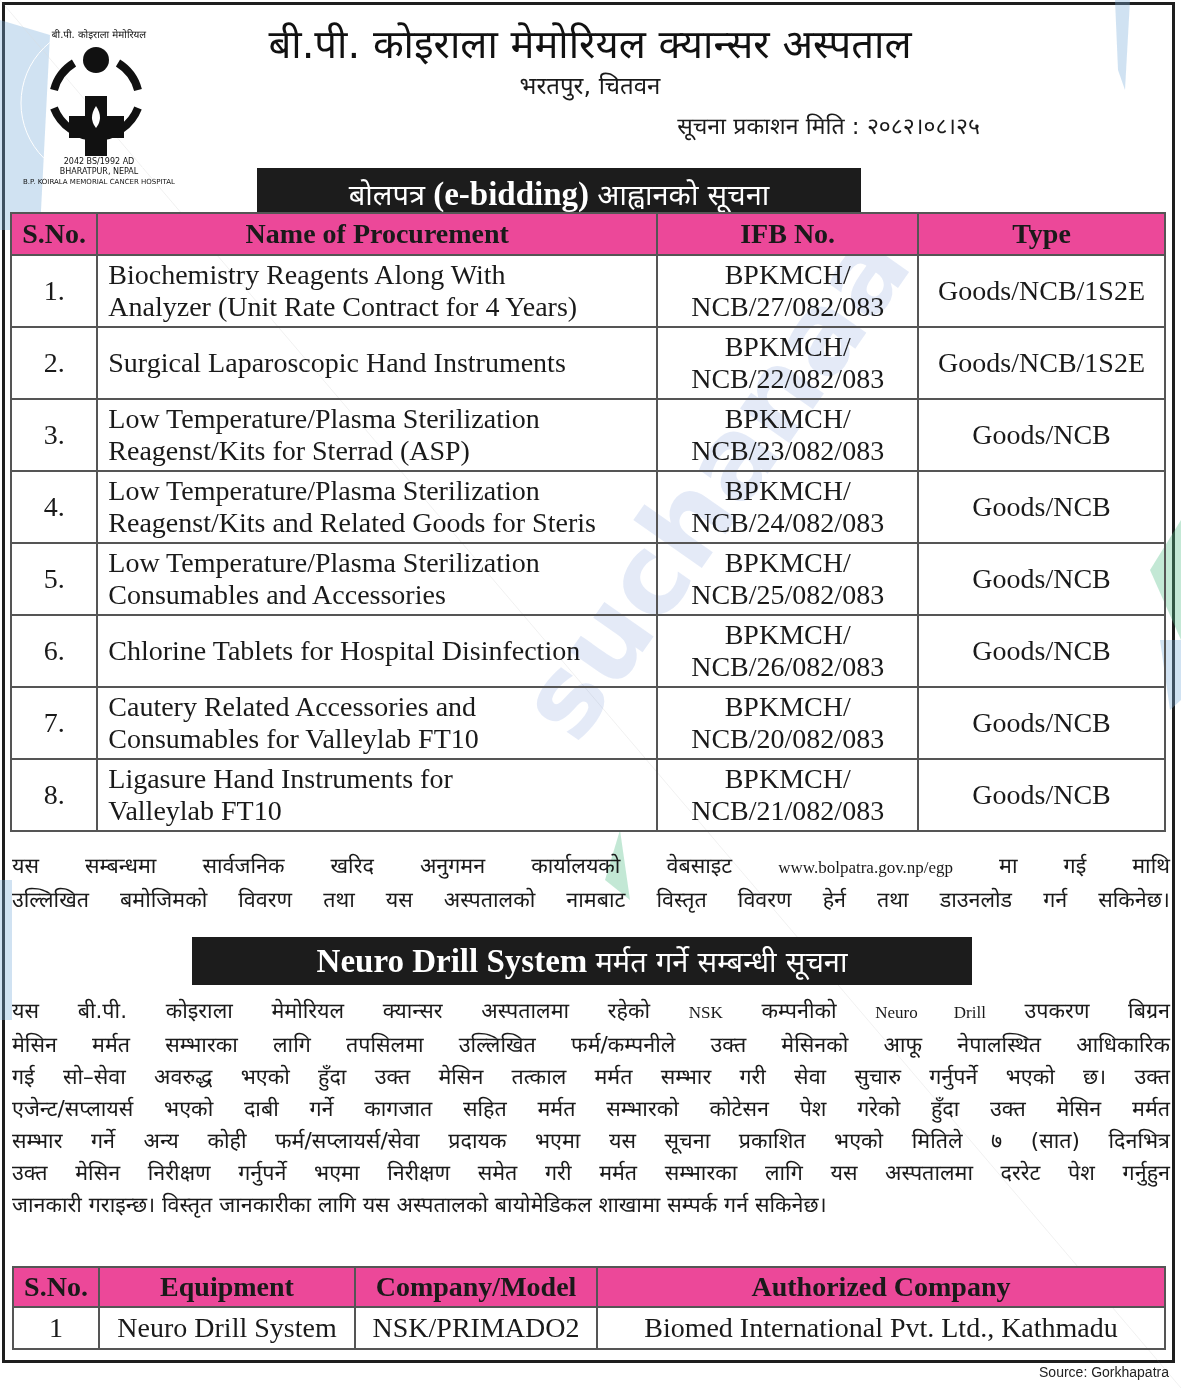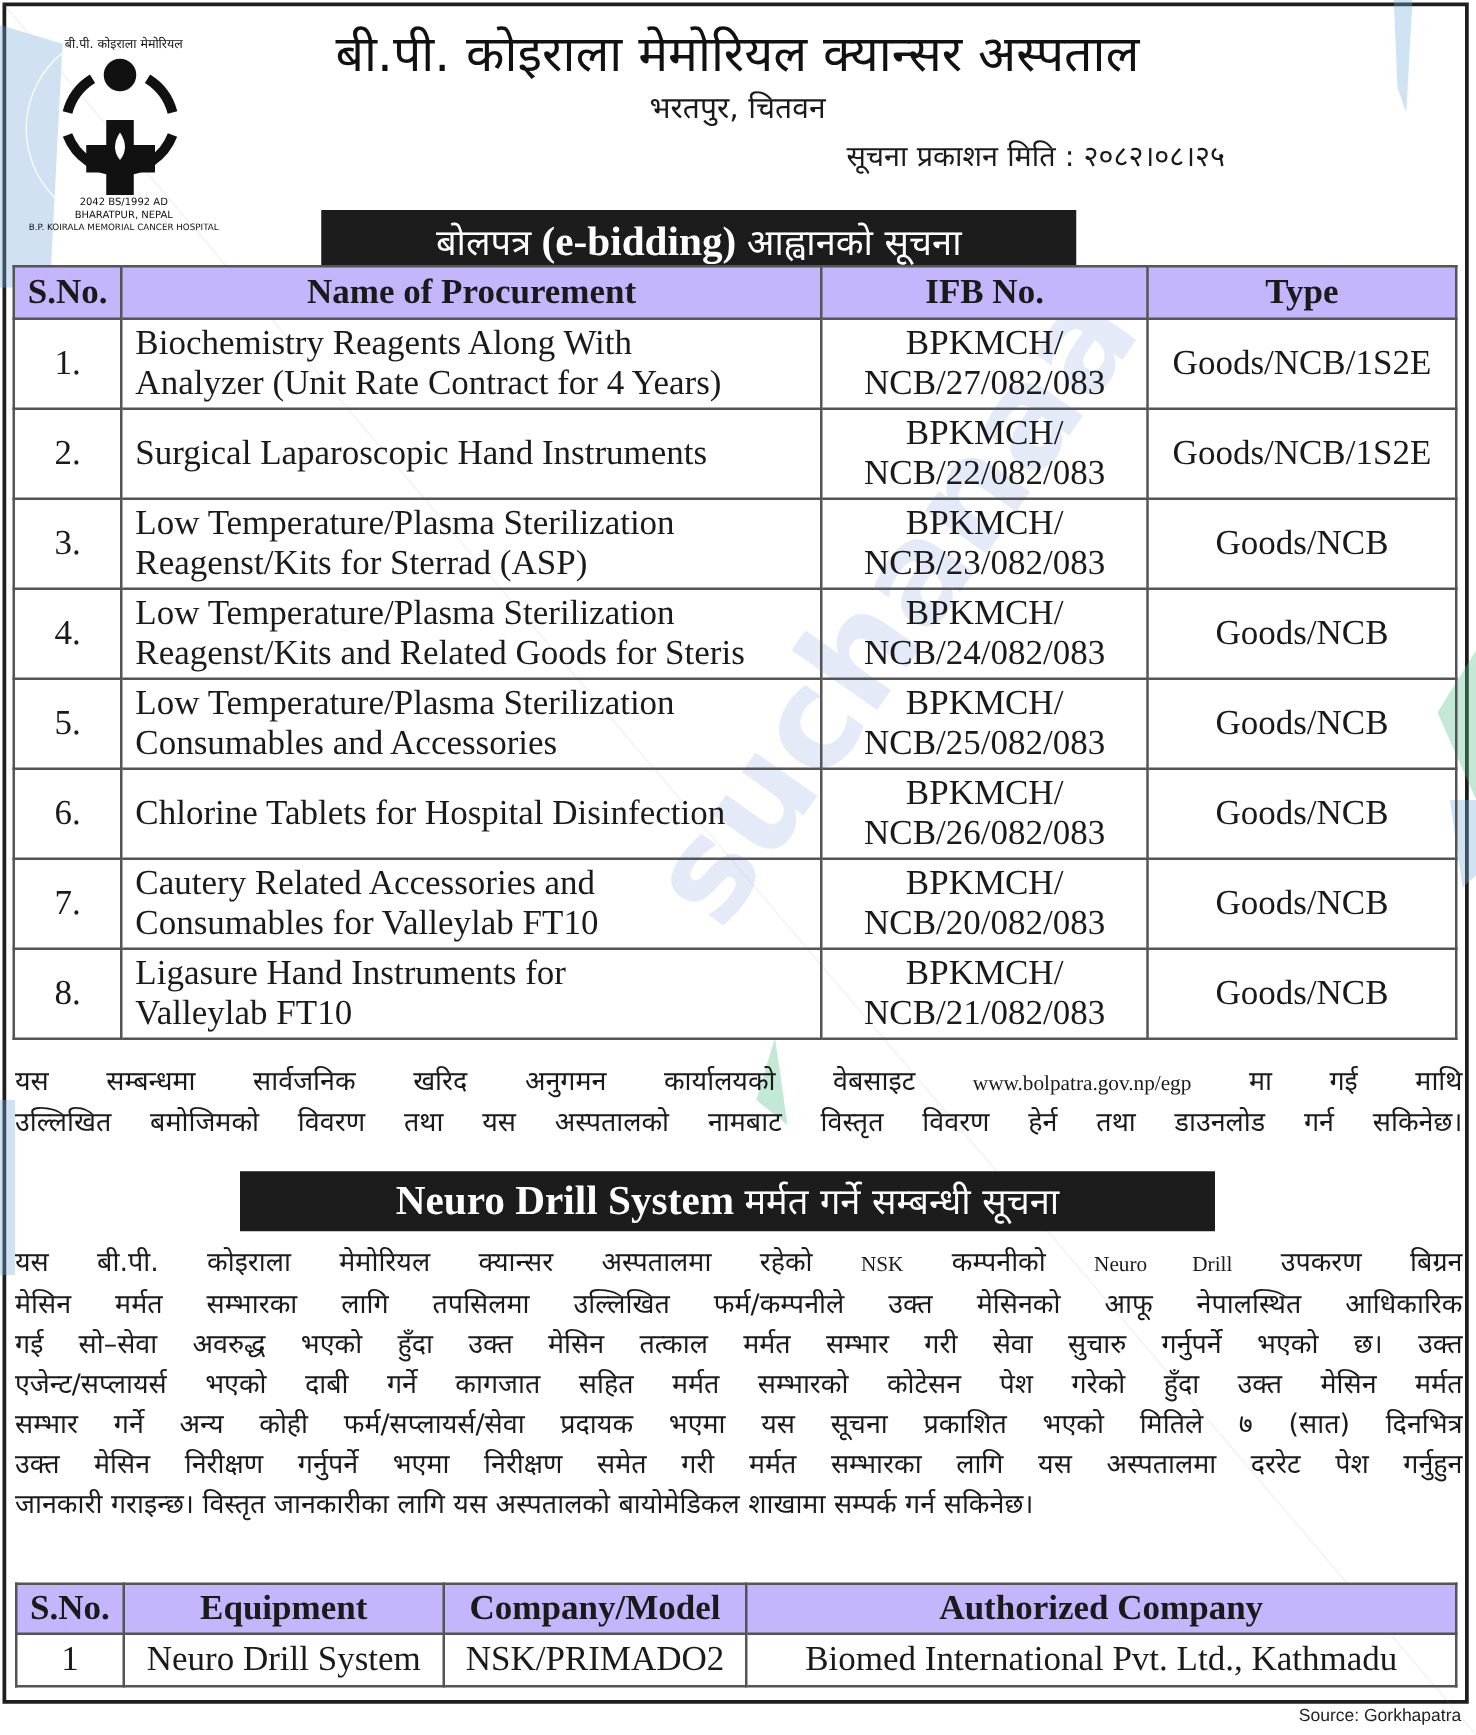--- a/index.html
+++ b/index.html
@@ -16,21 +16,21 @@
   .pubdate { position: absolute; left: 200px; top: 110px; width: 780px; text-align: right;
            font-family: "DejaVu Sans", sans-serif; font-size: 23px; line-height: 32px; }
   .banner { position: absolute; background: #1c1c1c; color: #fff; text-align: center; white-space: nowrap; }
   .banner1 { left: 257px; top: 148px; width: 604px; height: 52px; font-size: 33px; line-height: 52px; margin-top: 20px; }
   .banner2 { left: 192px; top: 937px; width: 780px; height: 48px; font-size: 33px; line-height: 48px; font-weight: bold; }
   .banner .dev { font-family: "DejaVu Sans", sans-serif; font-weight: normal; font-size: 29px; }
   .banner .lat { font-family: "Liberation Serif", serif; font-weight: bold; }
 
   table { border-collapse: collapse; position: absolute; }
   td, th { border: 2px solid #555; padding: 0; }
-  th { background: #c4b5fd; font-weight: bold; font-size: 28px; height: 40px; }
+  th { background: #ec4899; font-weight: bold; font-size: 28px; height: 40px; }
   .t1 { left: 10px; top: 212px; width: 1156px; }
   .t1 td { font-size: 28px; line-height: 32px; height: 70px; }
   .c-sno { width: 84px; text-align: center; }
   .c-name { width: 546px; text-align: left; padding-left: 10px !important; }
   .c-ifb { width: 258px; text-align: center; }
   .c-type { width: 244px; text-align: center; }
 
   .para { position: absolute; left: 12px; width: 1158px; font-family: "DejaVu Sans", sans-serif;
           font-size: 21.5px; line-height: 32px; text-align: justify; text-align-last: justify; color: #1a1a1a; }
   .para1 { top: 850px; }

